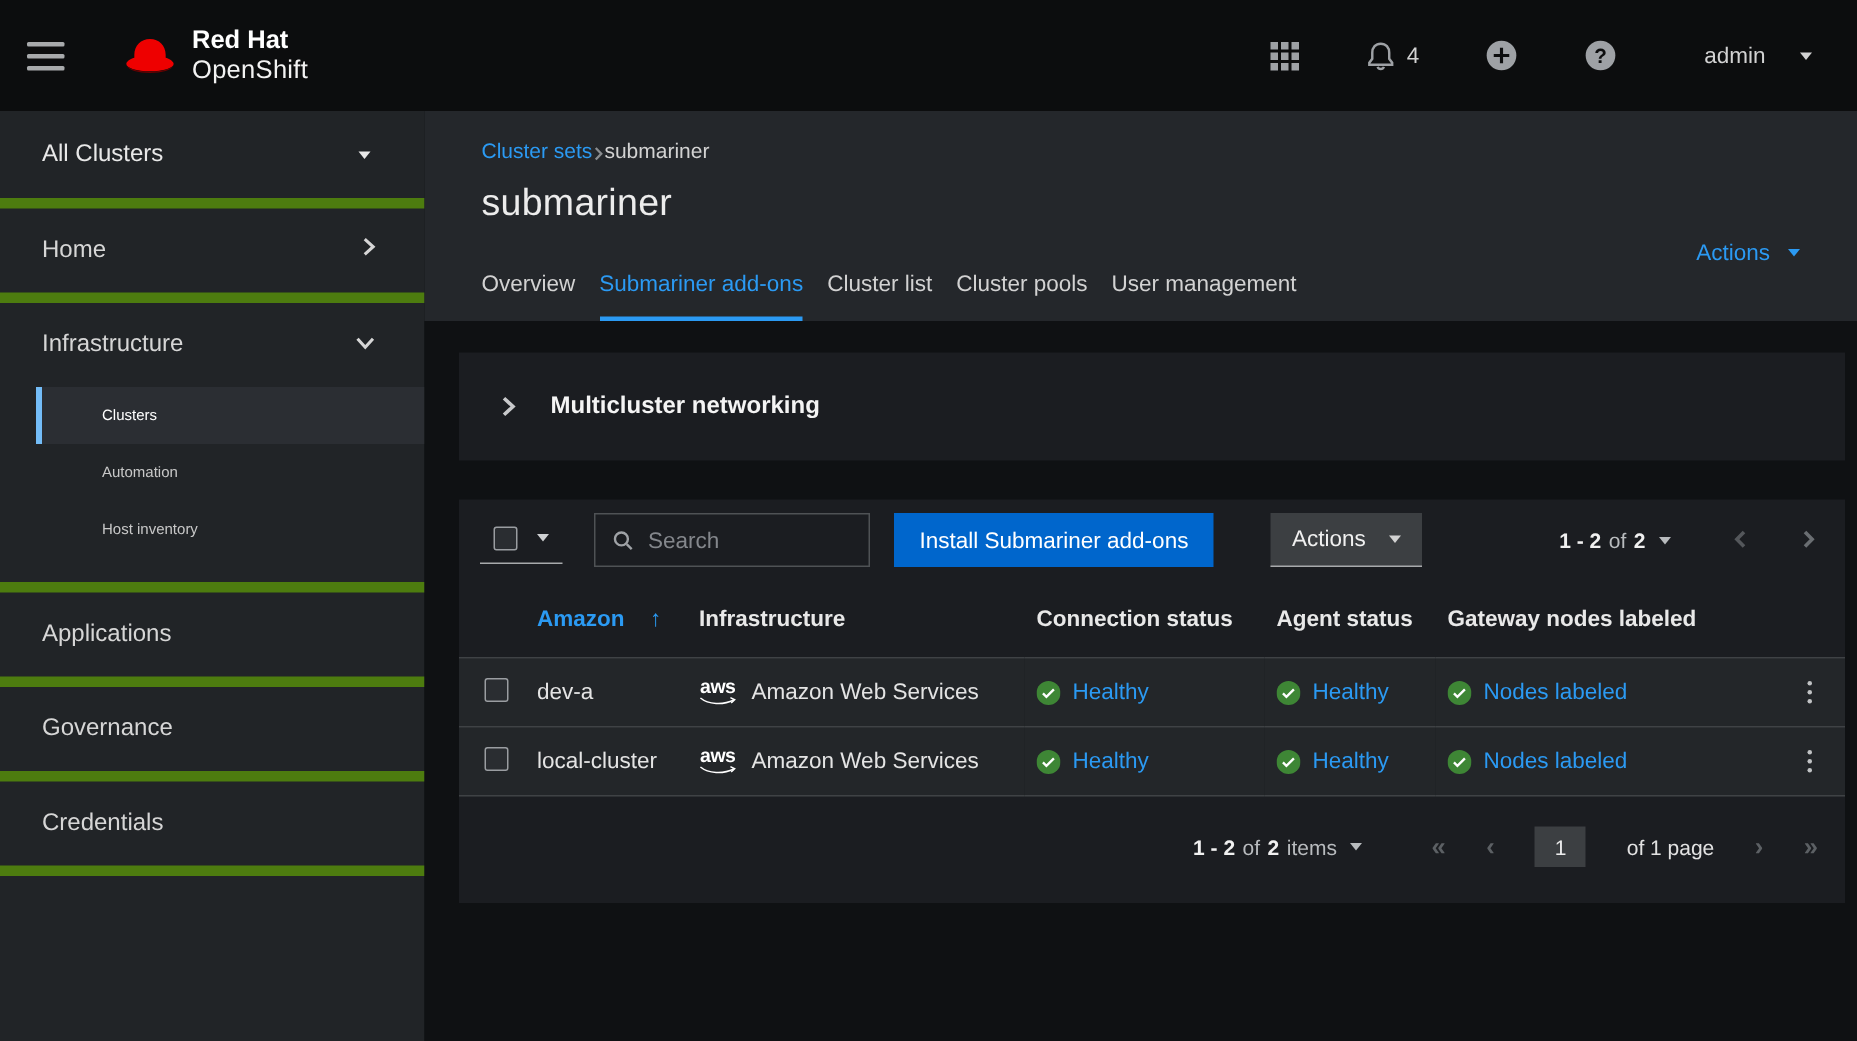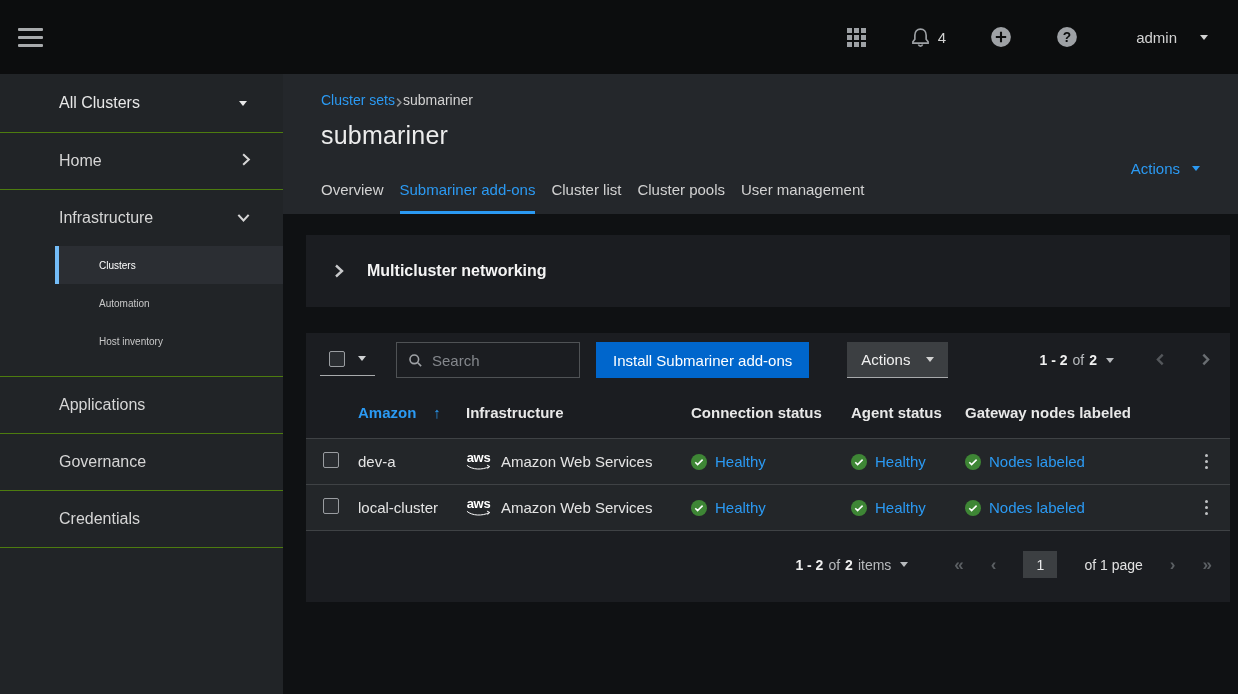--- a/index.html
+++ b/index.html
@@ -20,21 +20,21 @@
   .grid-icon i { background:#9ea1a5; }
   .bell-count { margin-left:7px; font-size:15px; color:#d2d2d2; }
   .user-menu { margin-left:58px; color:#d2d2d2; font-size:15px; display:flex; align-items:center; gap:23px; cursor:pointer; }
   .caret { width:0; height:0; border-left:4.5px solid transparent; border-right:4.5px solid transparent; border-top:5.5px solid currentColor; display:inline-block; }
 
   
   .app { display:flex; height:620px; }
 
   
   .sidebar { width:283px; background:#212427; display:flex; flex-direction:column; flex-shrink:0; }
-  .side-sec { border-bottom:1px solid #4d7c0f;padding-left:31px; }
+  .side-sec { border-bottom:7px solid #4d7c0f; }
   .switcher { height:58px; display:flex; align-items:center; justify-content:space-between; padding:0 36px 0 28px; font-size:16px; color:#e8e8e8; cursor:pointer; }
   .nav-top { height:56px; display:flex; align-items:center; justify-content:space-between; padding:0 32px 0 28px; font-size:16px; color:#d6d6d6; cursor:pointer; }
   .chev { color:#d6d6d6; }
   .subnav { padding-bottom:16px; }
   .subitem { height:38px; display:flex; align-items:center; padding-left:40px; font-size:10px; color:#c8c8c8; border-left:4px solid transparent; cursor:pointer;margin-left:24px; }
   .subitem.active { background:#2b2e33; border-left-color:#73bcf7; color:#fff; }
 
   
   .main { flex:1; display:flex; flex-direction:column; min-width:0; }
   .page-head { background:#24272b; padding:18px 0 0 38px; position:relative; flex-shrink:0; }
@@ -97,20 +97,32 @@
 </style>
 </head>
 <body>
 
 <header class="masthead">
   <div class="hamburger">
       <span></span>
       <span></span>
       <span></span>
     </div>
+  <div class="logo">
+    <span style="display:inline-flex;">
+      <svg width="38" height="30" viewBox="0 0 40 30">
+        <path d="M20 3.5c-6.4 0-11 4.6-11 11v2C5.6 17.6 3.4 19.2 3.4 20.9c0 2.8 7.4 5.2 16.6 5.2s16.6-2.4 16.6-5.2c0-1.7-2.2-3.3-5.6-4.4v-2c0-6.4-4.6-11-11-11z" fill="#ee0000"></path>
+        <path d="M3.9 22.6c2.6 2.2 8.8 3.8 16.1 3.8s13.5-1.6 16.1-3.8c-.9 2.6-7.6 4.7-16.1 4.7S4.8 25.2 3.9 22.6z" fill="#6a0000"></path>
+      </svg>
+    </span>
+    <span class="logo-text">
+      <div class="l1">Red Hat</div>
+      <div class="l2">OpenShift</div>
+    </span>
+  </div>
 
   <div class="mast-right">
     <span class="mast-item">
       <span class="grid-icon">
           <i></i>
           <i></i>
           <i></i>
           <i></i>
           <i></i>
           <i></i>

